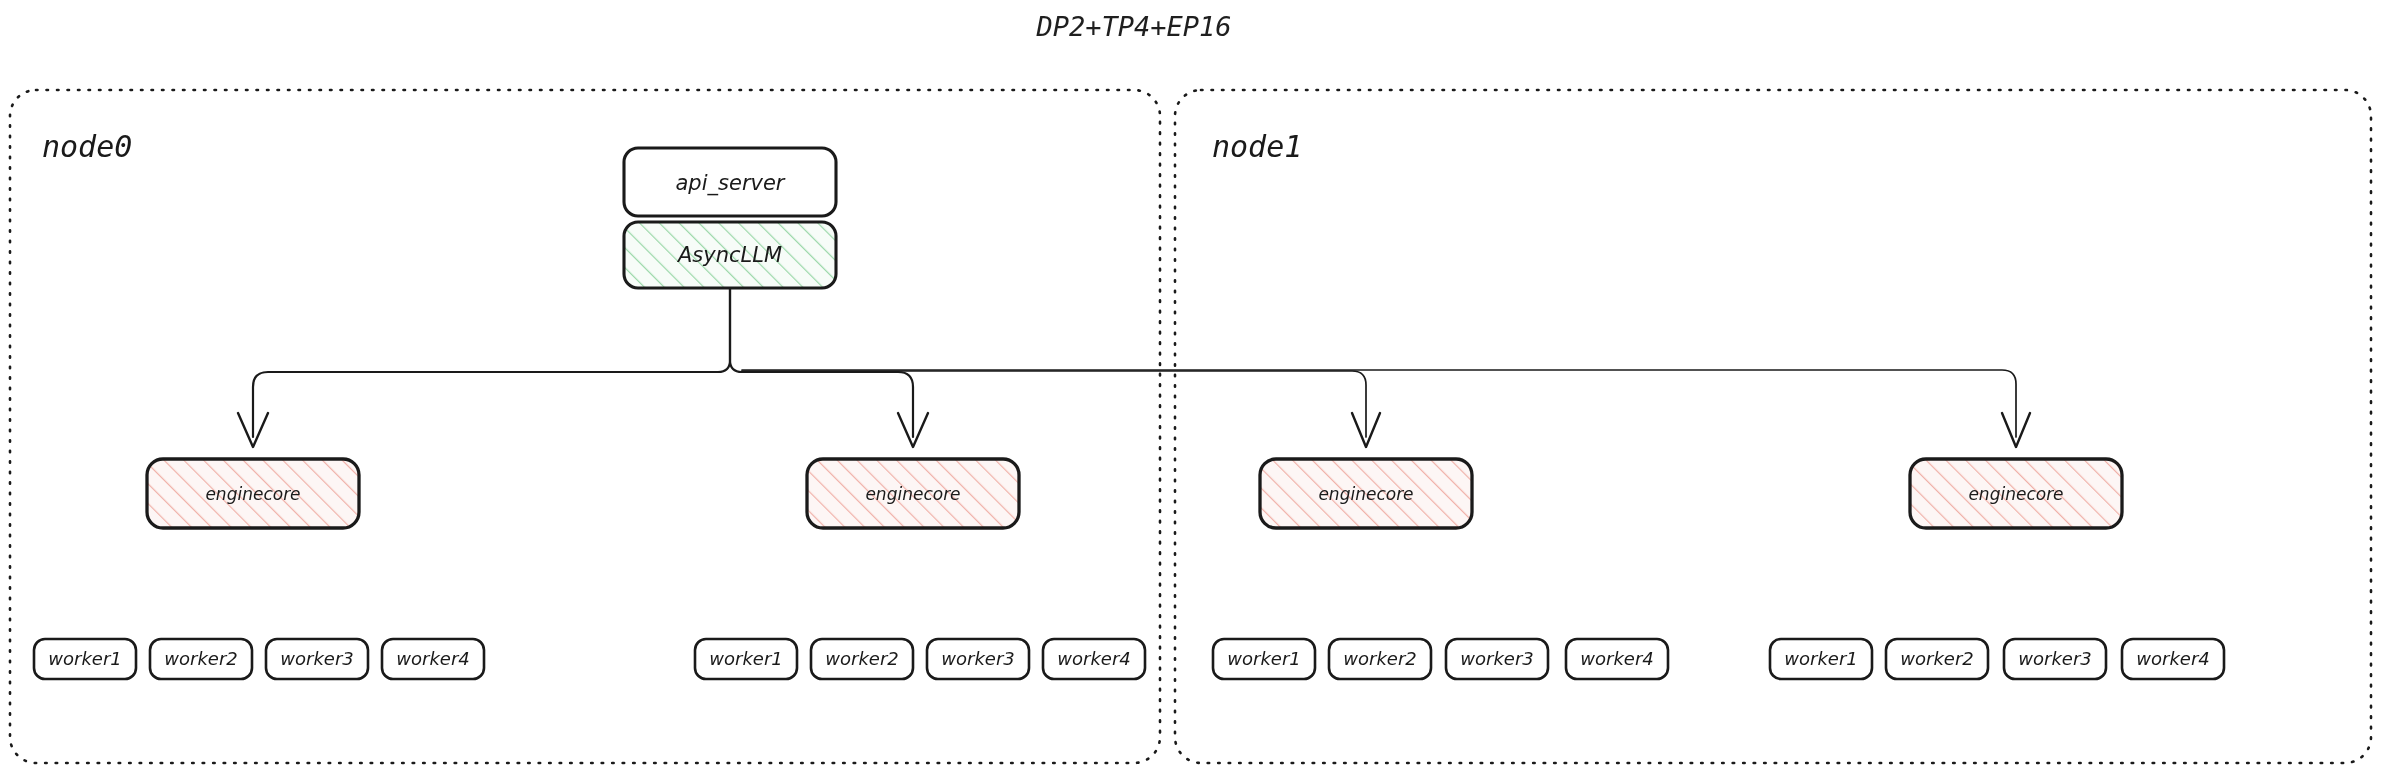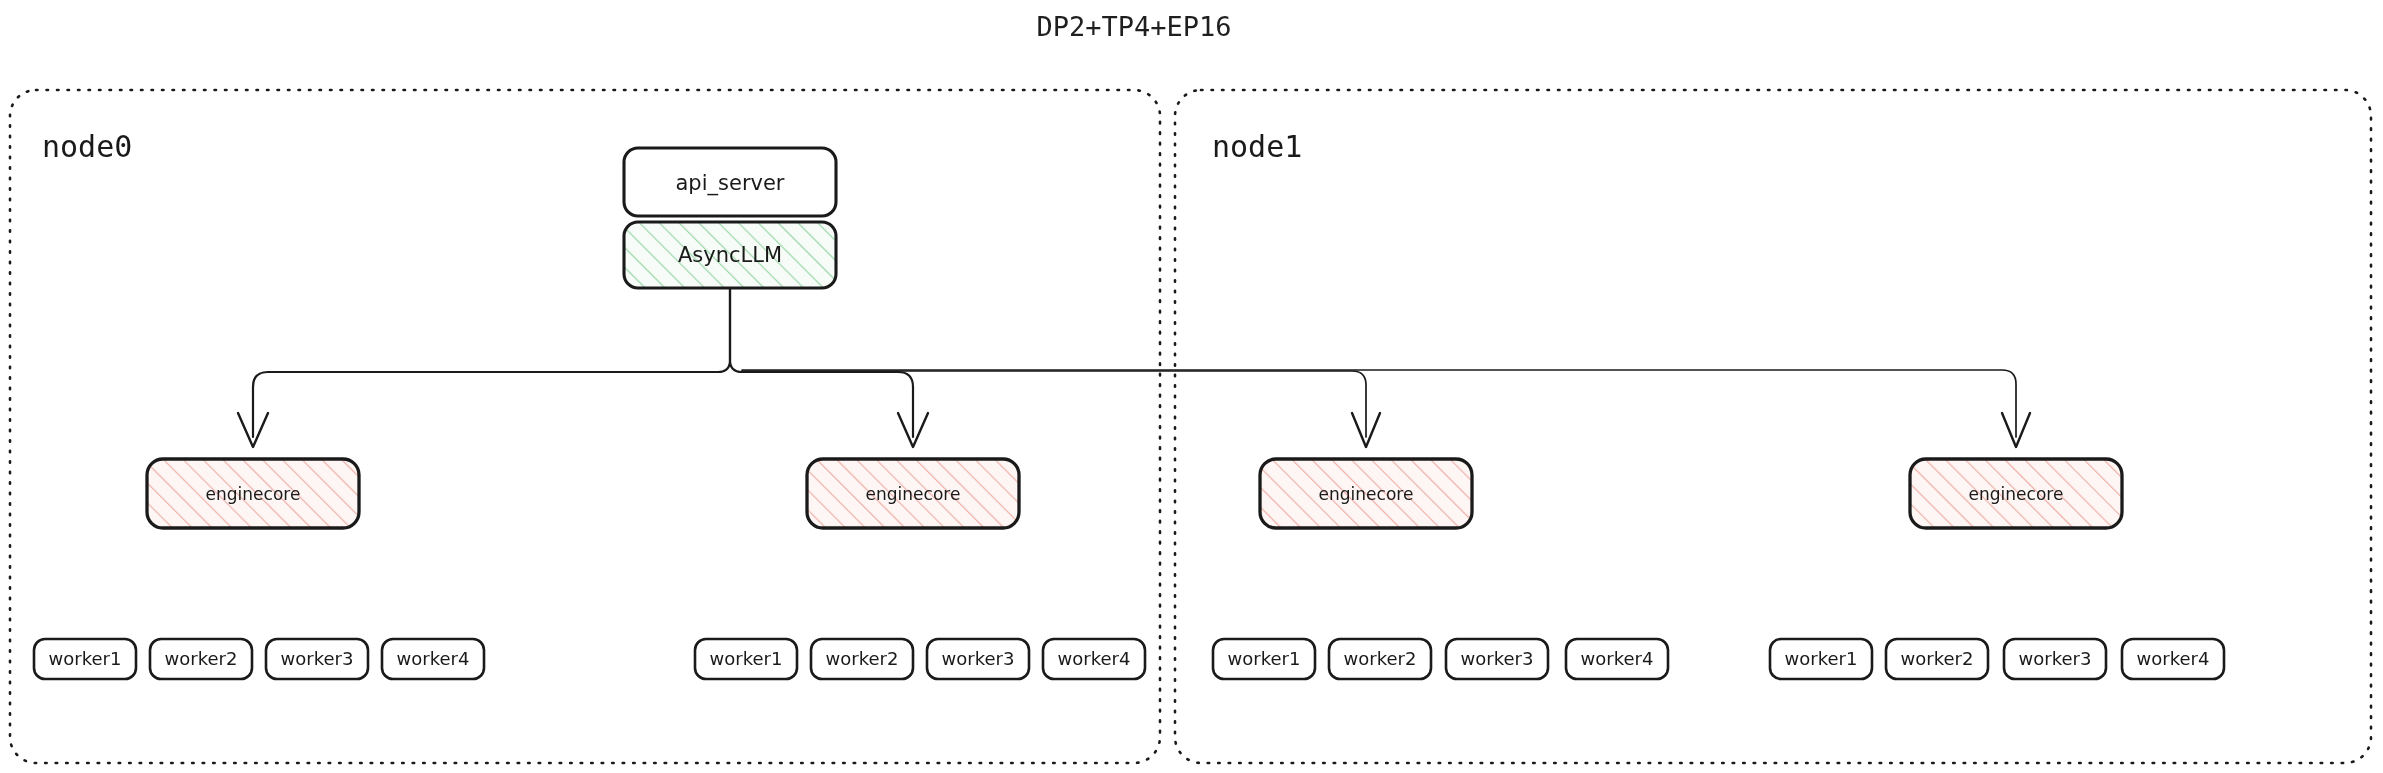--- a/index.html
+++ b/index.html
@@ -10,20 +10,21 @@
   body {
     width: 2383px;
     height: 773px;
     font-family: "DejaVu Sans", sans-serif;
     overflow: hidden;
   }
   #diagram-root {
     position: relative;
     width: 2383px;
     height: 773px;
+    font-style: italic;
   }
   svg#scene {
     position: absolute;
     top: 0;
     left: 0;
     width: 2383px;
     height: 773px;
     display: block;
   }
   .diagram-title {

